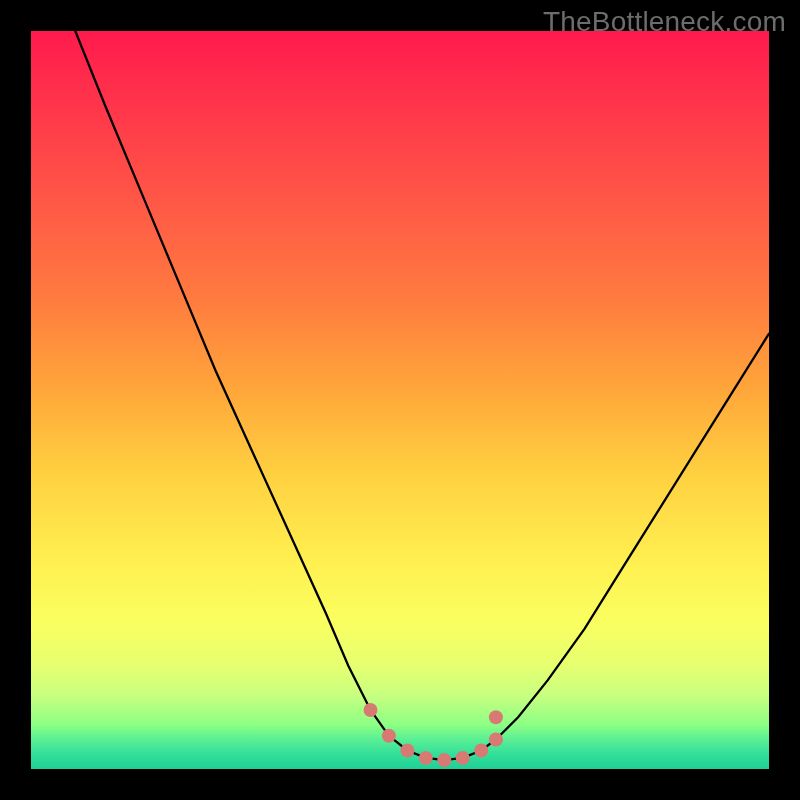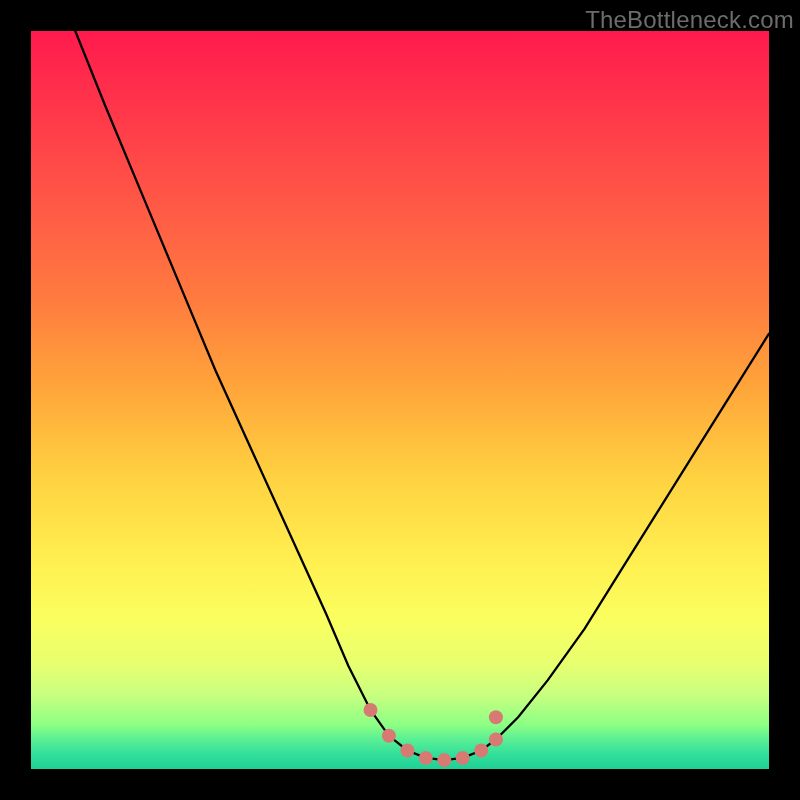--- a/index.html
+++ b/index.html
@@ -44,23 +44,23 @@
   }
   .curve-layer {
     position: absolute;
     left: 0; top: 0;
     width: 738px; height: 738px;
     pointer-events: none;
   }
   .watermark {
     position: absolute;
     top: 6px;
-    right: 6px;
+    right: 14px;
     color: #6c6c6c;
-    font-size: 24px;
+    font-size: 28px;
     font-weight: 500;
     letter-spacing: 0.2px;
     text-align: right;
   }
 </style>
 </head>
 <body>
 
 <div class="stage">
 

